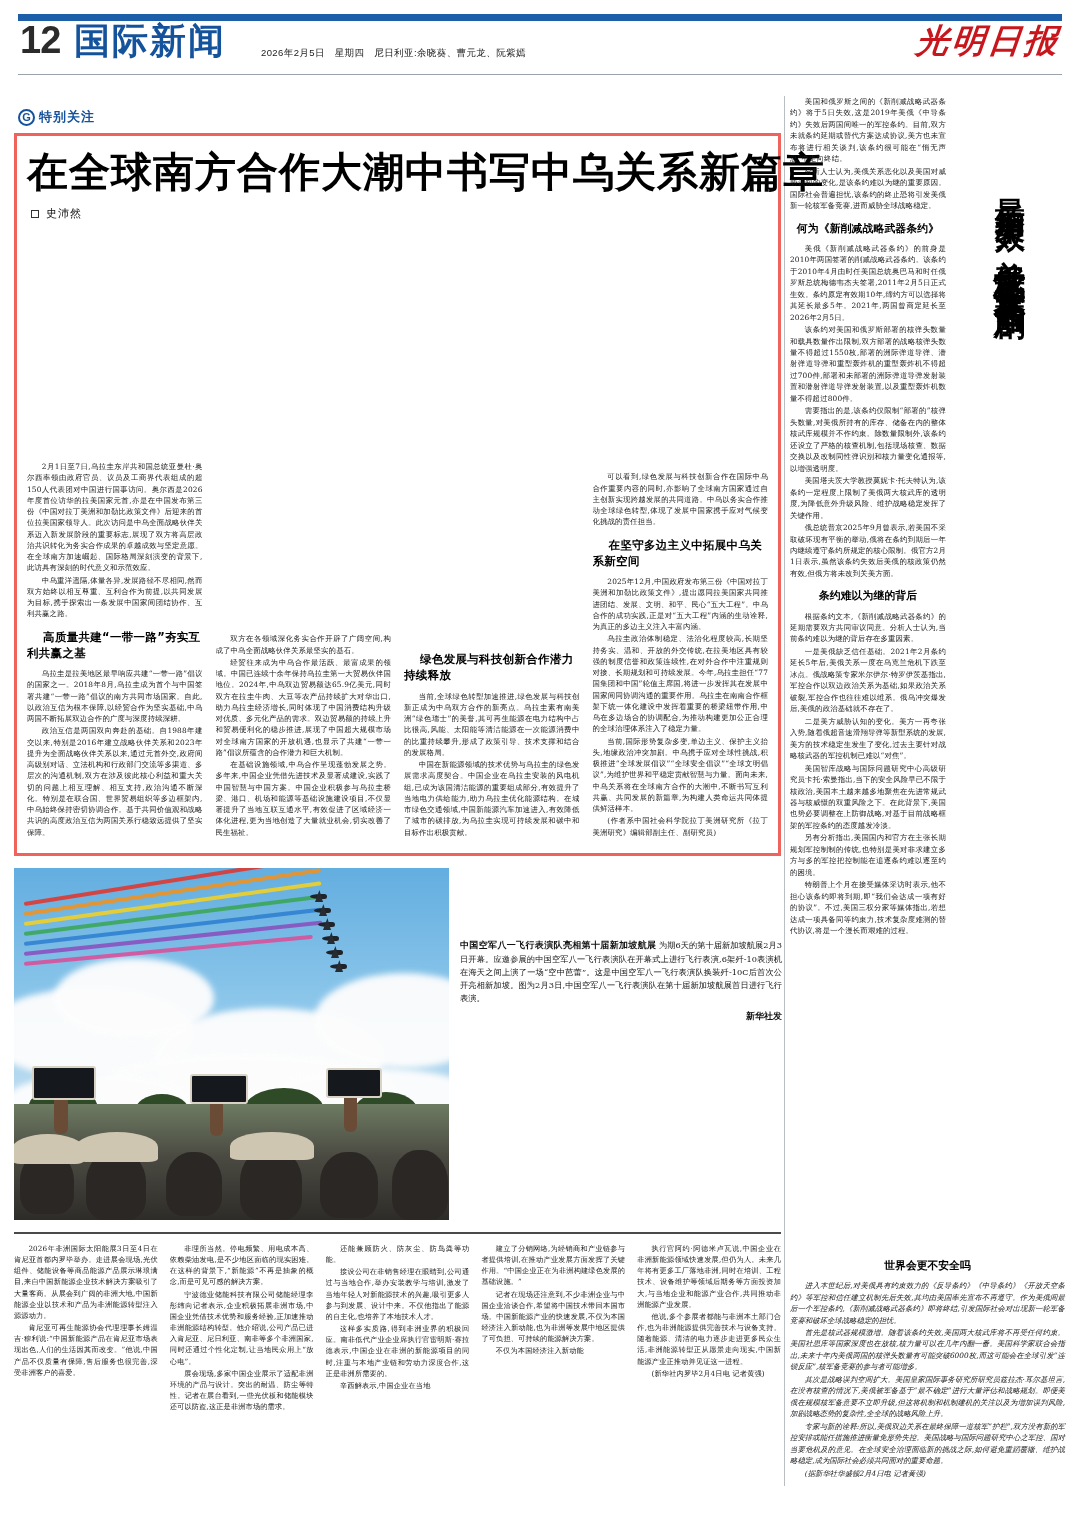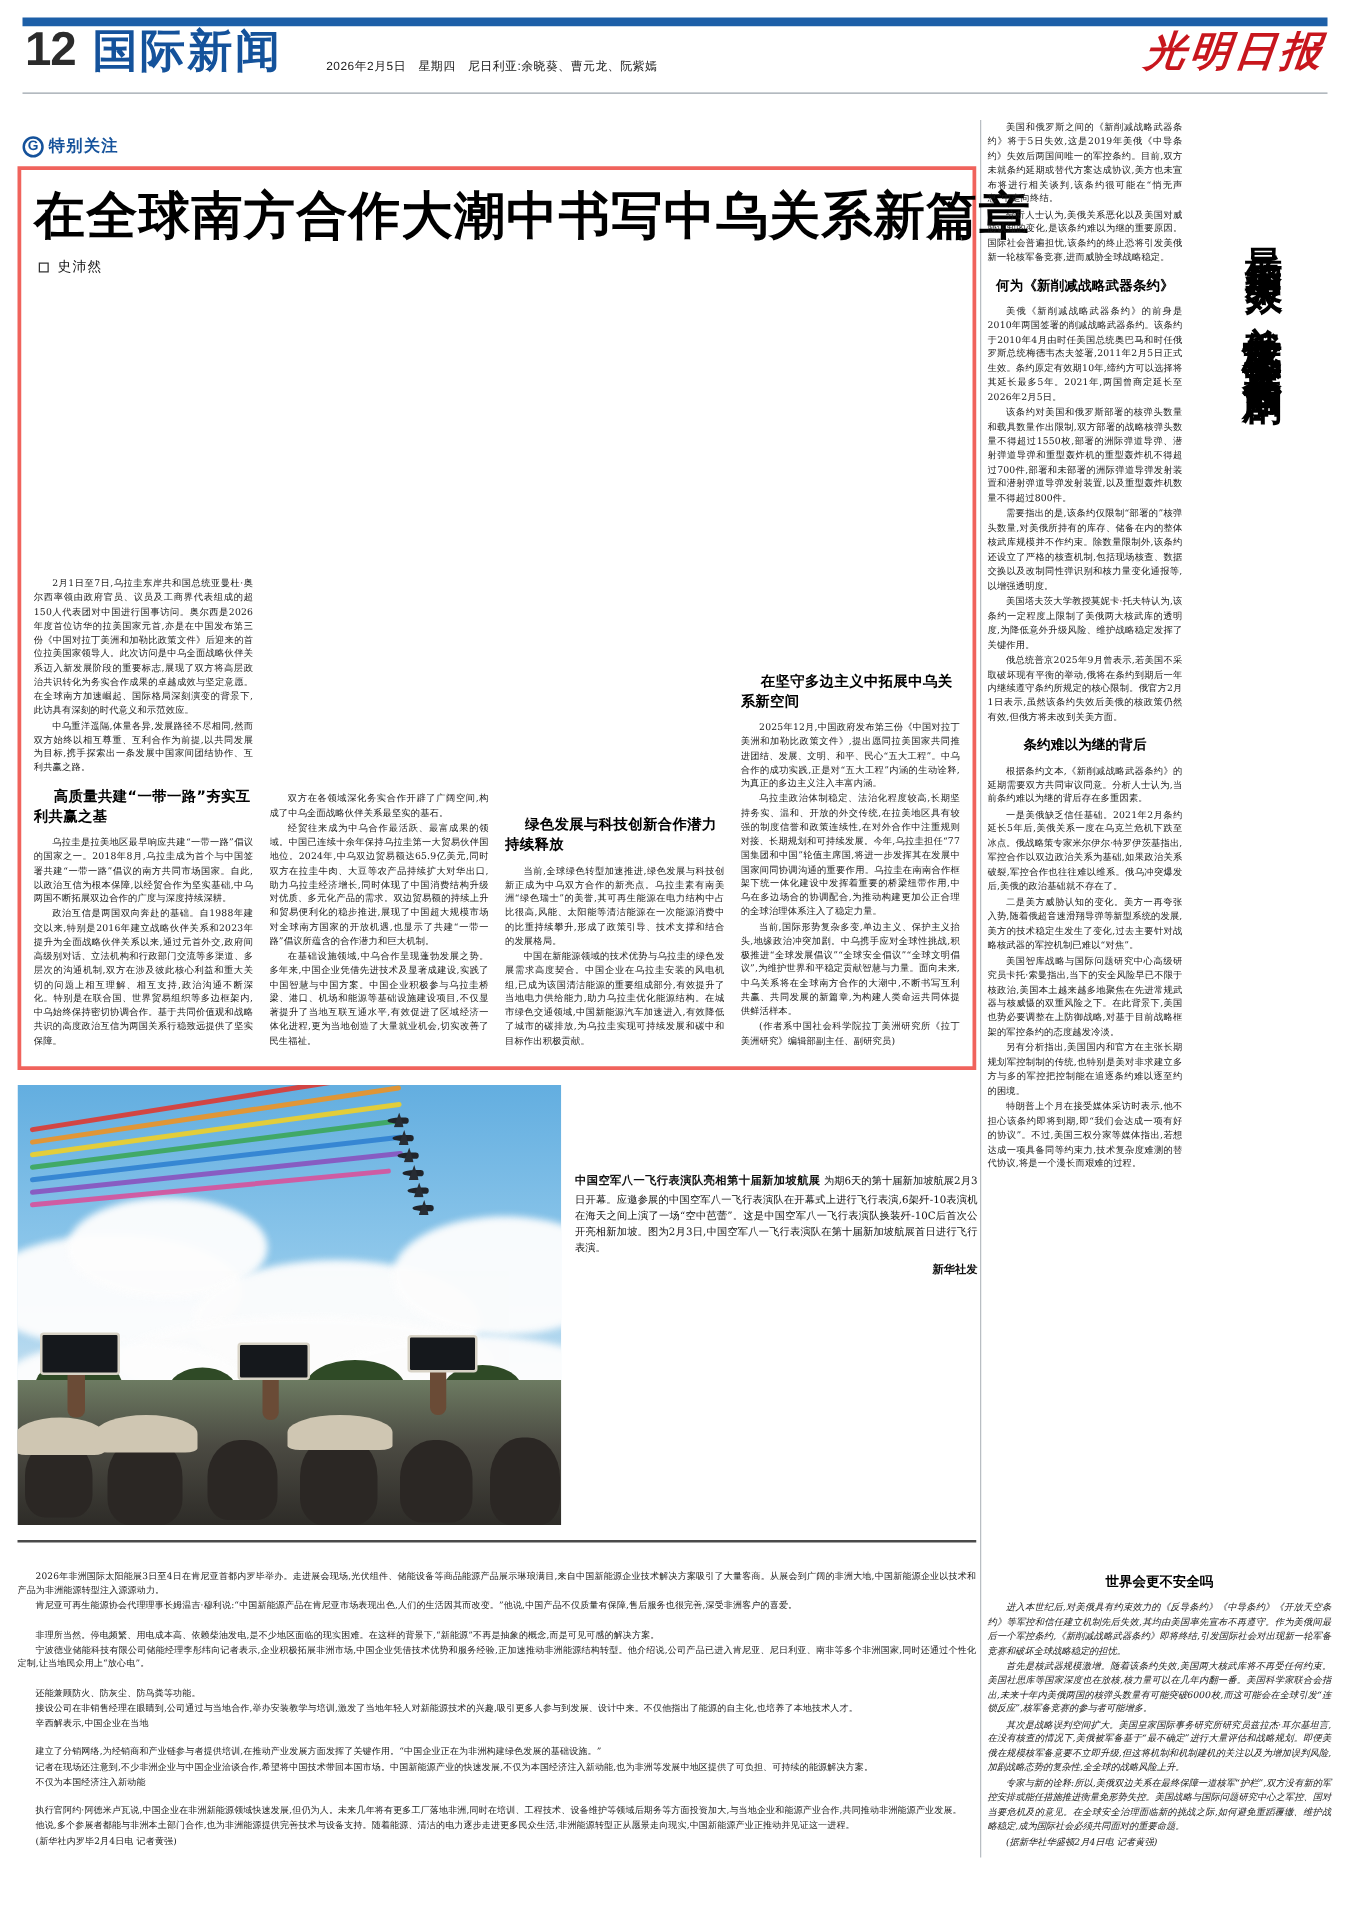--- a/index.html
+++ b/index.html
@@ -191,21 +191,21 @@
   }
   .bottom {
     position:absolute; left:14px; top:1243px; width:767px;
   }
   .bottom-hl {
     font-family:"DejaVu Serif",serif; font-weight:bold;
     font-size:38px; text-align:center; letter-spacing:1px;
     line-height:1.15; white-space:nowrap; color:#000;
   }
   .cols5 {
-    display:flex; gap:12px; margin-top:12px; height:222px;flex-direction:column;
+    display:flex; gap:12px; margin-top:0; height:222px;
   }
   .bcol {
     flex:1; font-size:7.2px; line-height:1.55; text-align:justify;
     font-family:"DejaVu Serif",serif; color:#1a1a1a;
     letter-spacing:.15px; overflow:hidden;
   }
   .bcol p { text-indent:2em; margin-bottom:1px; }
 
   .rail-bottom {
     position:absolute; left:790px; top:1230px; width:275px;
@@ -261,20 +261,21 @@
       <p>在基础设施领域,中乌合作呈现蓬勃发展之势。多年来,中国企业凭借先进技术及显著成建设,实践了中国智慧与中国方案。中国企业积极参与乌拉圭桥梁、港口、机场和能源等基础设施建设项目,不仅显著提升了当地互联互通水平,有效促进了区域经济一体化进程,更为当地创造了大量就业机会,切实改善了民生福祉。</p>
     </div>
 
     <div class="col">
       <div class="sub">绿色发展与科技创新合作潜力持续释放</div>
       <p>当前,全球绿色转型加速推进,绿色发展与科技创新正成为中乌双方合作的新亮点。乌拉圭素有南美洲“绿色瑞士”的美誉,其可再生能源在电力结构中占比很高,风能、太阳能等清洁能源在一次能源消费中的比重持续攀升,形成了政策引导、技术支撑和结合的发展格局。</p>
       <p>中国在新能源领域的技术优势与乌拉圭的绿色发展需求高度契合。中国企业在乌拉圭安装的风电机组,已成为该国清洁能源的重要组成部分,有效提升了当地电力供给能力,助力乌拉圭优化能源结构。在城市绿色交通领域,中国新能源汽车加速进入,有效降低了城市的碳排放,为乌拉圭实现可持续发展和碳中和目标作出积极贡献。</p>
     </div>
 
     <div class="col">
+      <p>可以看到,绿色发展与科技创新合作在国际中乌合作重要内容的同时,亦影响了全球南方国家通过自主创新实现跨越发展的共同道路。中乌以务实合作推动全球绿色转型,体现了发展中国家携手应对气候变化挑战的责任担当。</p>
       <div class="sub">在坚守多边主义中拓展中乌关系新空间</div>
       <p>2025年12月,中国政府发布第三份《中国对拉丁美洲和加勒比政策文件》,提出愿同拉美国家共同推进团结、发展、文明、和平、民心“五大工程”。中乌合作的成功实践,正是对“五大工程”内涵的生动诠释,为真正的多边主义注入丰富内涵。</p>
       <p>乌拉圭政治体制稳定、法治化程度较高,长期坚持务实、温和、开放的外交传统,在拉美地区具有较强的制度信誉和政策连续性,在对外合作中注重规则对接、长期规划和可持续发展。今年,乌拉圭担任“77国集团和中国”轮值主席国,将进一步发挥其在发展中国家间同协调沟通的重要作用。乌拉圭在南南合作框架下统一体化建设中发挥着重要的桥梁纽带作用,中乌在多边场合的协调配合,为推动构建更加公正合理的全球治理体系注入了稳定力量。</p>
       <p>当前,国际形势复杂多变,单边主义、保护主义抬头,地缘政治冲突加剧。中乌携手应对全球性挑战,积极推进“全球发展倡议”“全球安全倡议”“全球文明倡议”,为维护世界和平稳定贡献智慧与力量。面向未来,中乌关系将在全球南方合作的大潮中,不断书写互利共赢、共同发展的新篇章,为构建人类命运共同体提供鲜活样本。</p>
       <p class="sig">(作者系中国社会科学院拉丁美洲研究所《拉丁美洲研究》编辑部副主任、副研究员)</p>
     </div>
 
   </div>
 </div>
 
@@ -379,20 +380,21 @@
       <p>肯尼亚可再生能源协会代理理事长姆温吉·穆利说:“中国新能源产品在肯尼亚市场表现出色,人们的生活因其而改变。”他说,中国产品不仅质量有保障,售后服务也很完善,深受非洲客户的喜爱。</p>
     </div>
     <div class="bcol">
       <p>非理所当然。停电频繁、用电成本高、依赖柴油发电,是不少地区面临的现实困难。在这样的背景下,“新能源”不再是抽象的概念,而是可见可感的解决方案。</p>
       <p>宁波德业储能科技有限公司储能经理李彤纬向记者表示,企业积极拓展非洲市场,中国企业凭借技术优势和服务经验,正加速推动非洲能源结构转型。他介绍说,公司产品已进入肯尼亚、尼日利亚、南非等多个非洲国家,同时还通过个性化定制,让当地民众用上“放心电”。</p>
       <p>展会现场,多家中国企业展示了适配非洲环境的产品与设计。突出的耐温、防尘等特性。记者在展台看到,一些光伏板和储能模块还可以防盗,这正是非洲市场的需求。</p>
     </div>
     <div class="bcol">
       <p>还能兼顾防火、防灰尘、防鸟粪等功能。</p>
       <p>接设公司在非销售经理在眼睛到,公司通过与当地合作,举办安装教学与培训,激发了当地年轻人对新能源技术的兴趣,吸引更多人参与到发展、设计中来。不仅他指出了能源的自主化,也培养了本地技术人才。</p>
+      <p>这样多实质路,得到非洲业界的积极回应。南非低代产业企业席执行官雷明斯·赛拉德表示,中国企业在非洲的新能源项目的同时,注重与本地产业链和劳动力深度合作,这正是非洲所需要的。</p>
       <p>辛西解表示,中国企业在当地</p>
     </div>
     <div class="bcol">
       <p>建立了分销网络,为经销商和产业链参与者提供培训,在推动产业发展方面发挥了关键作用。“中国企业正在为非洲构建绿色发展的基础设施。”</p>
       <p>记者在现场还注意到,不少非洲企业与中国企业洽谈合作,希望将中国技术带回本国市场。中国新能源产业的快速发展,不仅为本国经济注入新动能,也为非洲等发展中地区提供了可负担、可持续的能源解决方案。</p>
       <p>不仅为本国经济注入新动能</p>
     </div>
     <div class="bcol">
       <p>执行官阿约·阿德米卢瓦说,中国企业在非洲新能源领域快速发展,但仍为人。未来几年将有更多工厂落地非洲,同时在培训、工程技术、设备维护等领域后期务等方面投资加大,与当地企业和能源产业合作,共同推动非洲能源产业发展。</p>
       <p>他说,多个参展者都能与非洲本土部门合作,也为非洲能源提供完善技术与设备支持。随着能源、清洁的电力逐步走进更多民众生活,非洲能源转型正从愿景走向现实,中国新能源产业正推动并见证这一进程。</p>

